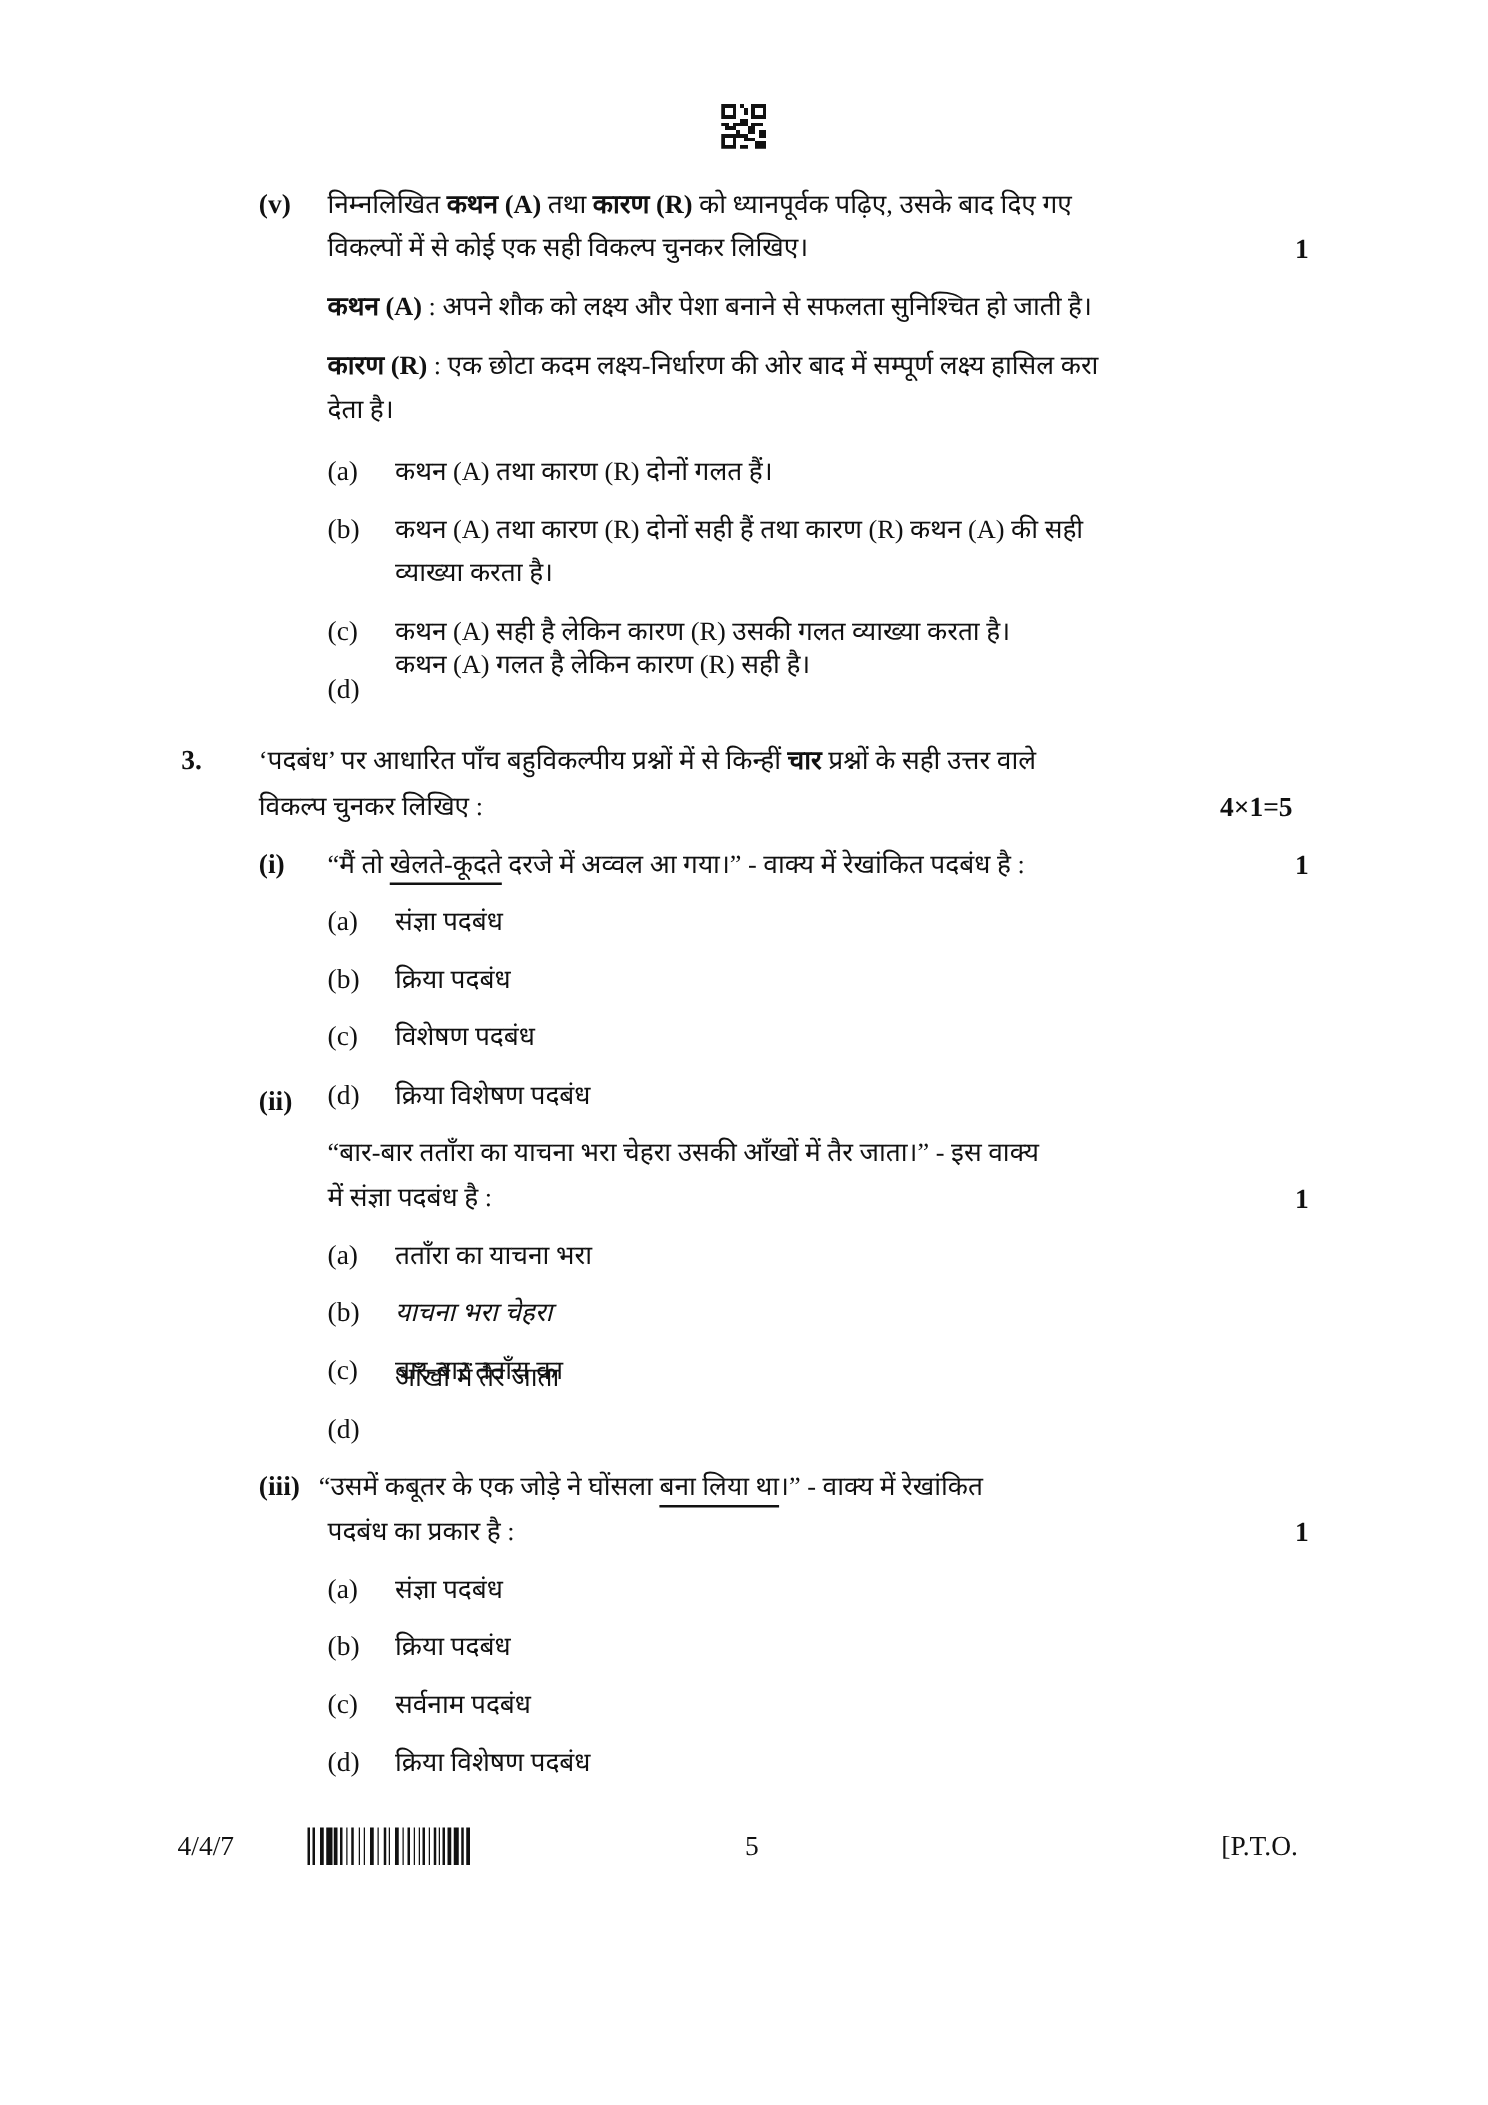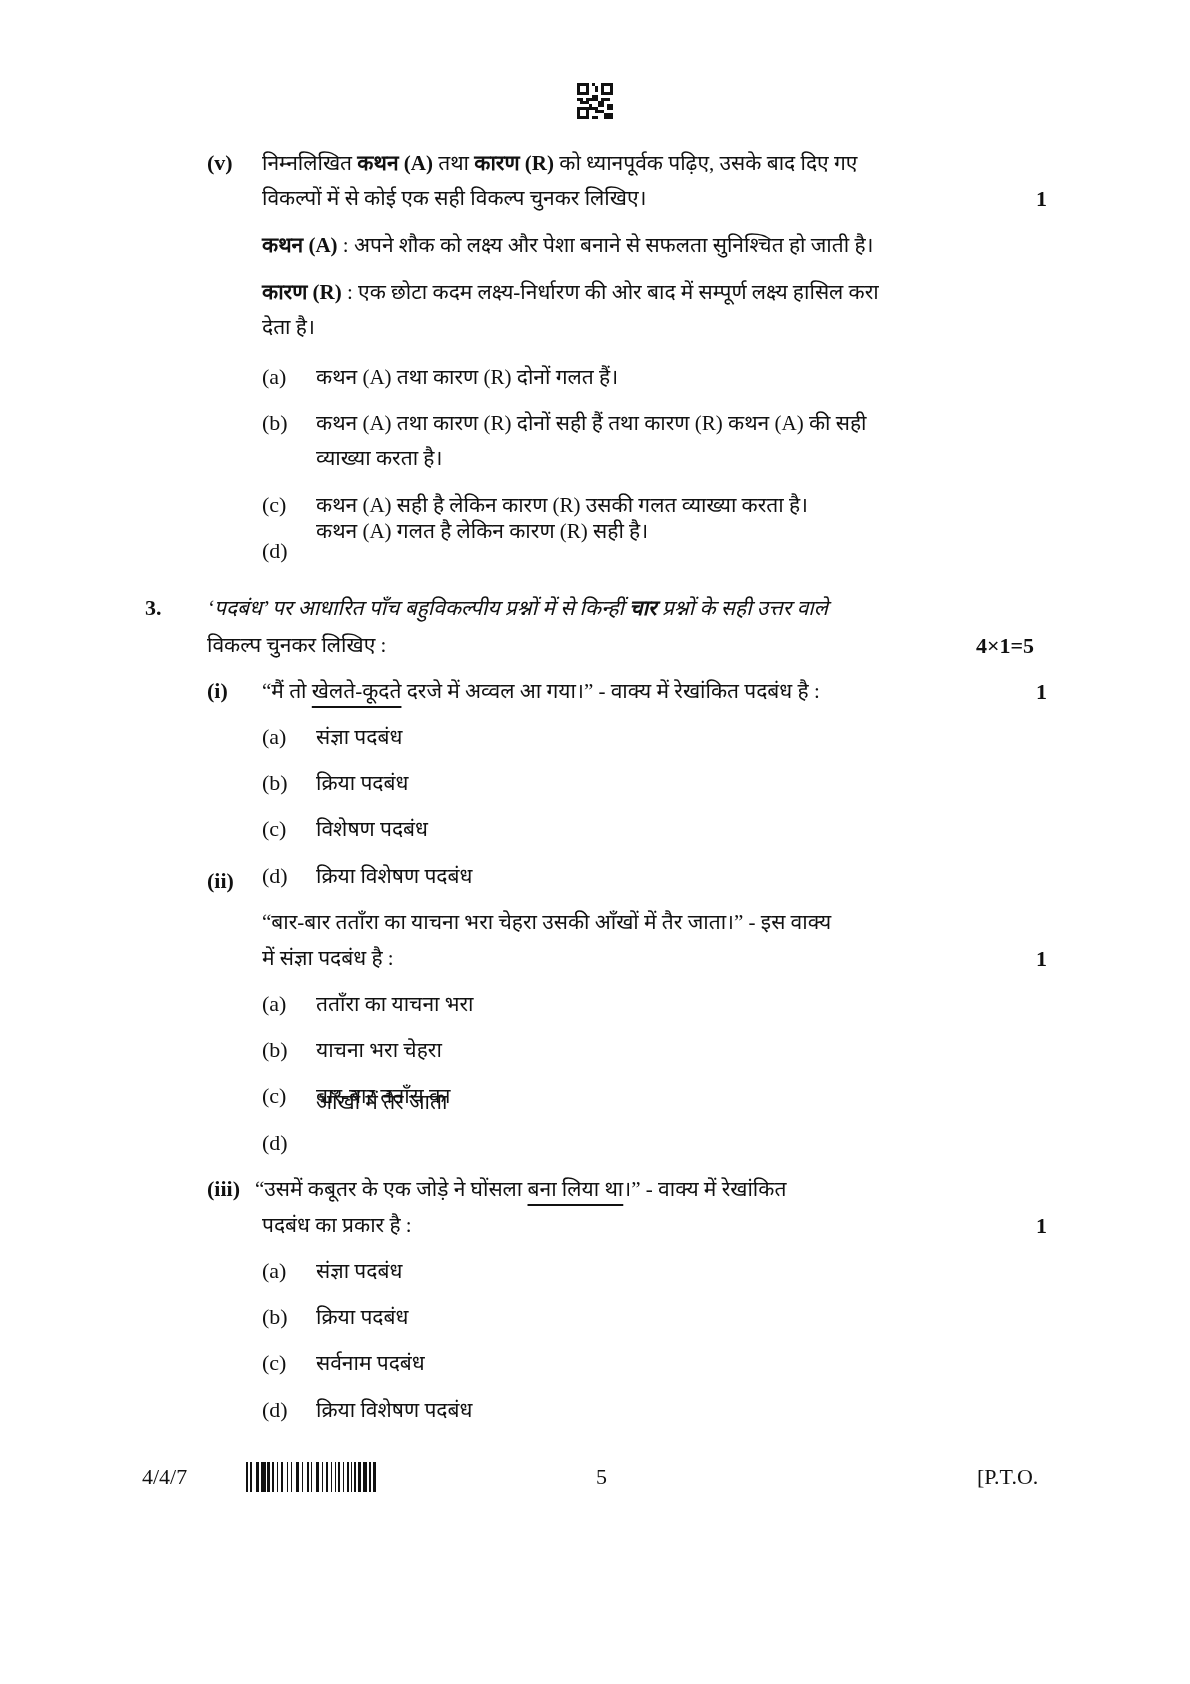--- a/index.html
+++ b/index.html
@@ -61,21 +61,21 @@
 <div class="abs t" style="left:316px; top:363px;">कथन (A) तथा कारण (R) दोनों गलत हैं।</div>
 <div class="abs lbl" style="left:262px; top:409px;">(b)</div>
 <div class="abs t" style="left:316px; top:409px;">कथन (A) तथा कारण (R) दोनों सही हैं तथा कारण (R) कथन (A) की सही</div>
 <div class="abs t" style="left:316px; top:444px;">व्याख्या करता है।</div>
 <div class="abs lbl" style="left:262px; top:491px;">(c)</div>
 <div class="abs t" style="left:316px; top:491px;">कथन (A) सही है लेकिन कारण (R) उसकी गलत व्याख्या करता है।</div>
 <div class="abs lbl" style="left:262px; top:537px;">(d)</div>
 <div class="abs t" style="left:316px; top:517px;">कथन (A) गलत है लेकिन कारण (R) सही है।</div>
 
 <div class="abs lbl b" style="left:145px; top:594px;">3.</div>
-<div class="abs t" style="left:207px; top:594px;font-style:italic;">
+<div class="abs t" style="left:207px; top:594px;">
   <span>‘पदबंध’ पर आधारित पाँच बहुविकल्पीय प्रश्नों में से किन्हीं </span><span class="b">चार</span><span> प्रश्नों के सही उत्तर वाले</span>
 </div>
 <div class="abs t" style="left:207px; top:631px;">विकल्प चुनकर लिखिए :</div>
 <div class="abs mark" style="left:976px; top:632px;">4×1=5</div>
 
 <div class="abs lbl b" style="left:207px; top:677px;">(i)</div>
 <div class="abs t" style="left:262px; top:677px;">
   <span>“मैं तो </span><span class="ul">खेलते-कूदते</span><span> दरजे में अव्वल आ गया।” - वाक्य में रेखांकित पदबंध है :</span>
 </div>
 <div class="abs mark" style="left:1036px; top:678px;">1</div>
@@ -90,21 +90,21 @@
 <div class="abs t" style="left:316px; top:862px;">क्रिया विशेषण पदबंध</div>
 
 <div class="abs lbl b" style="left:207px; top:867px;">(ii)</div>
 <div class="abs t" style="left:262px; top:908px;">“बार-बार तताँरा का याचना भरा चेहरा उसकी आँखों में तैर जाता।” - इस वाक्य</div>
 <div class="abs t" style="left:262px; top:944px;">में संज्ञा पदबंध है :</div>
 <div class="abs mark" style="left:1036px; top:945px;">1</div>
 
 <div class="abs lbl" style="left:262px; top:990px;">(a)</div>
 <div class="abs t" style="left:316px; top:990px;">तताँरा का याचना भरा</div>
 <div class="abs lbl" style="left:262px; top:1036px;">(b)</div>
-<div class="abs t" style="left:316px; top:1036px;">याचना भरा चेहरा</div>
+<div class="abs t" style="left:316px; top:1036px;font-style:italic;">याचना भरा चेहरा</div>
 <div class="abs lbl" style="left:262px; top:1082px;">(c)</div>
 <div class="abs t" style="left:316px; top:1082px;">बार-बार तताँरा का</div>
 <div class="abs lbl" style="left:262px; top:1129px;">(d)</div>
 <div class="abs t" style="left:316px; top:1088px;">आँखों में तैर जाता</div>
 
 <div class="abs lbl b" style="left:207px; top:1175px;">(iii)</div>
 <div class="abs t" style="left:255px; top:1175px;">
   <span>“उसमें कबूतर के एक जोड़े ने घोंसला </span><span class="ul">बना लिया था</span><span>।” - वाक्य में रेखांकित</span>
 </div>
 <div class="abs t" style="left:262px; top:1211px;">पदबंध का प्रकार है :</div>

